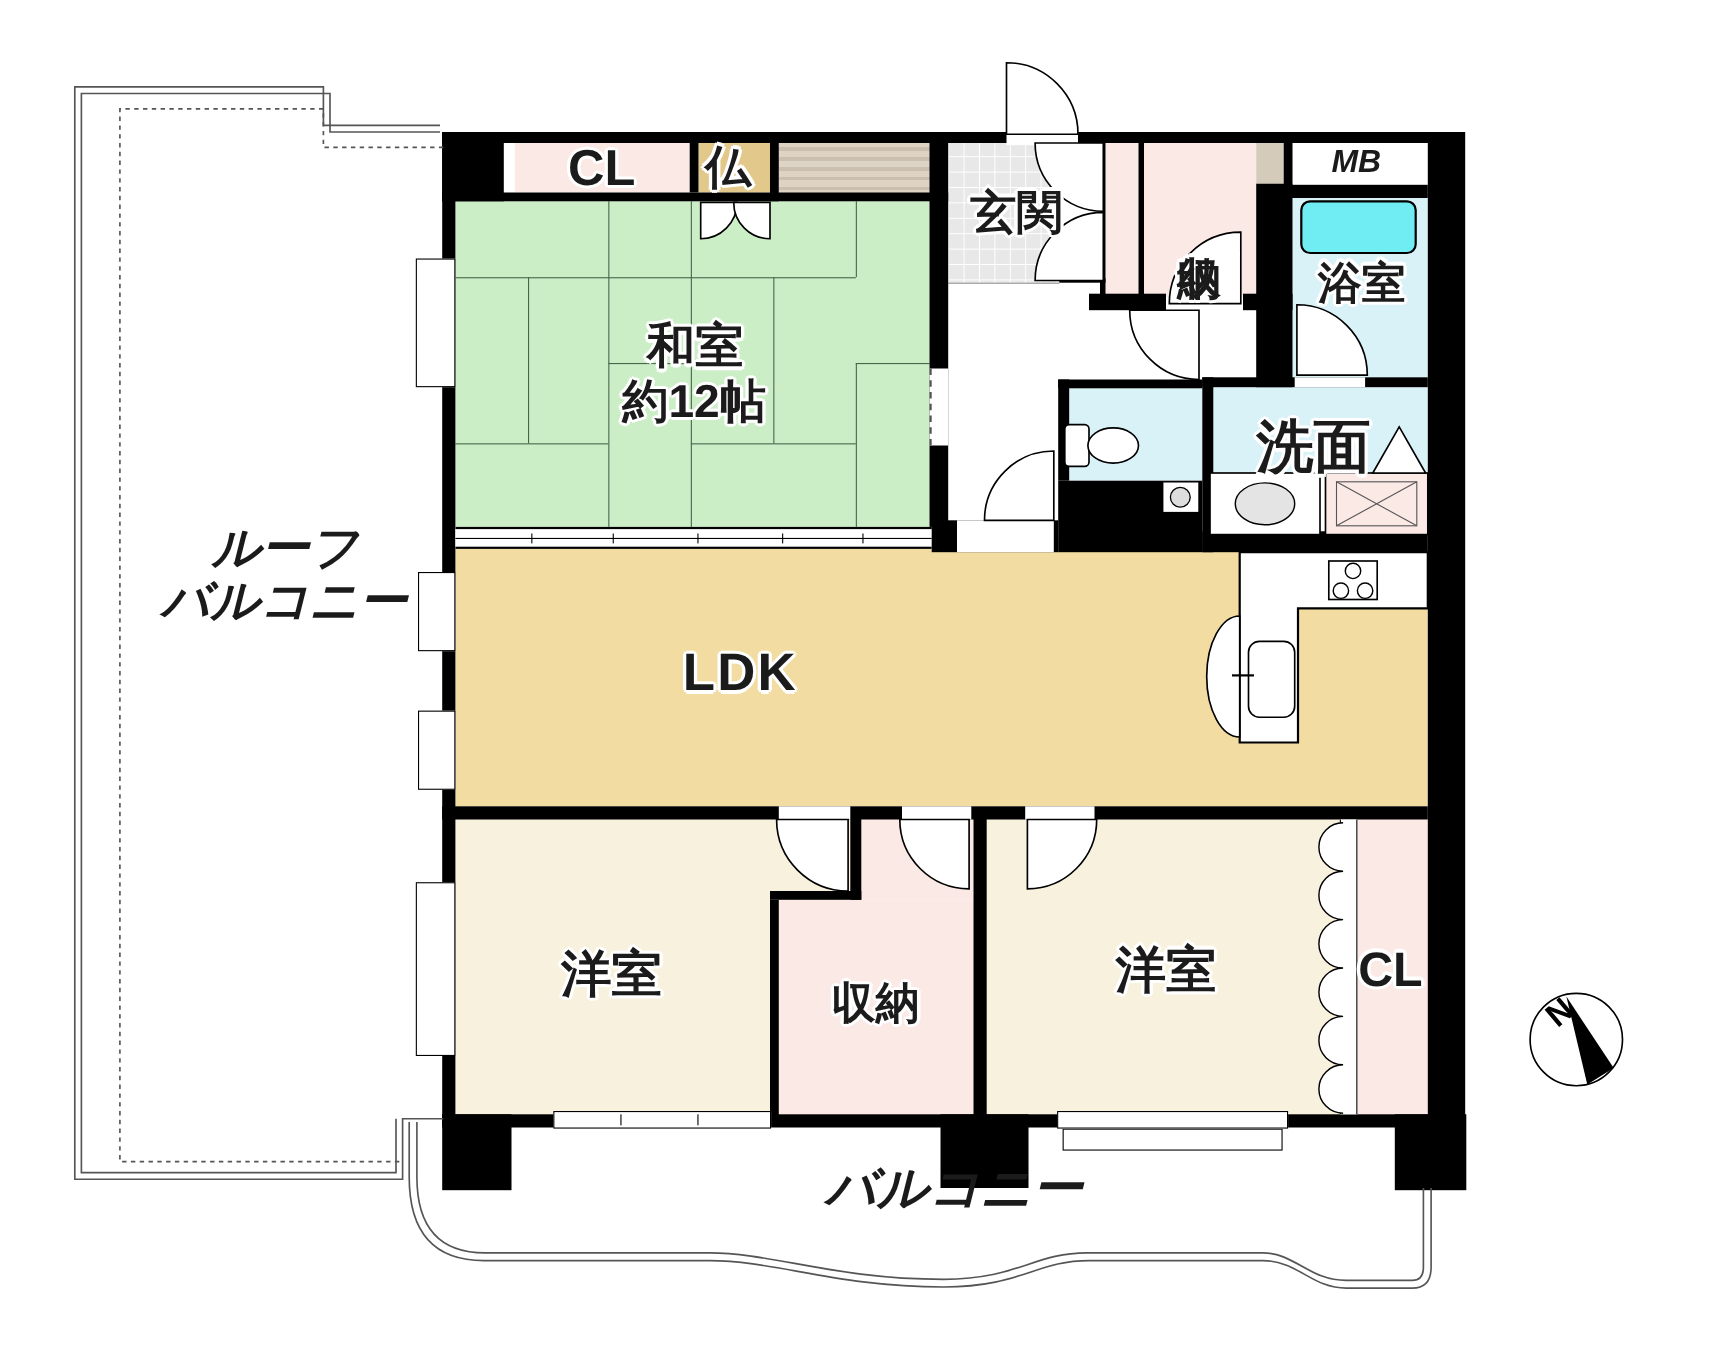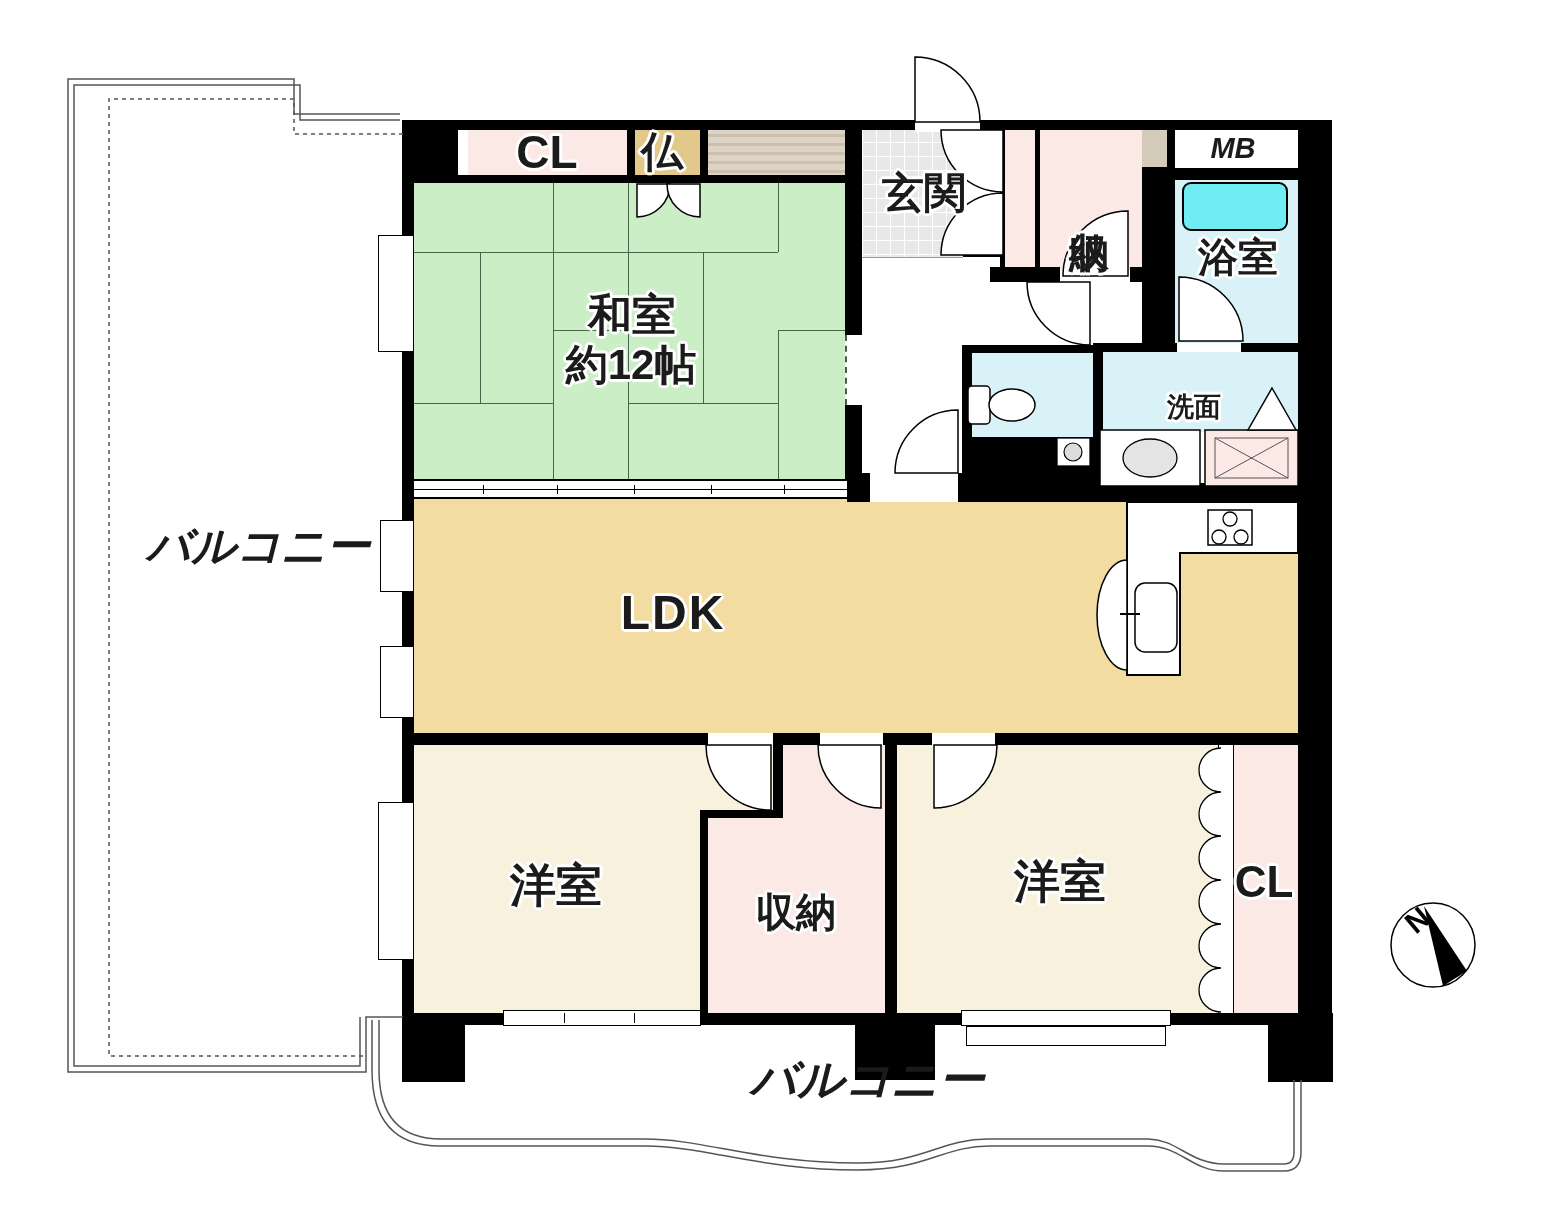--- a/index.html
+++ b/index.html
@@ -192,29 +192,30 @@
       <circle cx="1073" cy="452" r="9" fill="#ddd" stroke="#000" stroke-width="1.2"></circle>
     </g>
 
     <g>
       <circle cx="1433" cy="945" r="42" fill="#fff" stroke="#000" stroke-width="1.5"></circle>
       <path d="M1424,906 L1443,986 L1467,971 Z" fill="#000"></path>
       <text x="1406" y="932" font-size="30" font-weight="bold" fill="#000" transform="rotate(-40 1415 920)">N</text>
     </g>
   </svg>
 
+  <div class="label plain" style="left:259px;top:498px;font-size:44px;">ルーフ</div>
   <div class="label plain" style="left:258px;top:546px;font-size:44px;">バルコニー</div>
 
   <div class="label" style="left:547px;top:152px;font-size:46px;">CL</div>
   <div class="label" style="left:662px;top:152px;font-size:42px;">仏</div>
   <div class="label" style="left:924px;top:193px;font-size:42px;">玄関</div>
   <div class="label vtext" style="left:1090px;top:202px;font-size:40px;">収納</div>
   <div class="label plain" style="left:1233px;top:148px;font-size:29px;">MB</div>
   <div class="label" style="left:1238px;top:257px;font-size:40px;">浴室</div>
-  <div class="label" style="left:1194px;top:407px;font-size:27px;">洗面</div>
+  <div class="label" style="left:1194px;top:407px;font-size:52px;">洗面</div>
 
   <div class="label" style="left:632px;top:315px;font-size:44px;">和室</div>
   <div class="label" style="left:631px;top:365px;font-size:42px;">約12帖</div>
 
   <div class="label" style="left:673px;top:612px;font-size:48px;letter-spacing:2px;">LDK</div>
 
   <div class="label" style="left:556px;top:886px;font-size:46px;">洋室</div>
   <div class="label" style="left:796px;top:912px;font-size:40px;">収納</div>
   <div class="label" style="left:1060px;top:882px;font-size:46px;">洋室</div>
   <div class="label" style="left:1264px;top:882px;font-size:44px;">CL</div>

